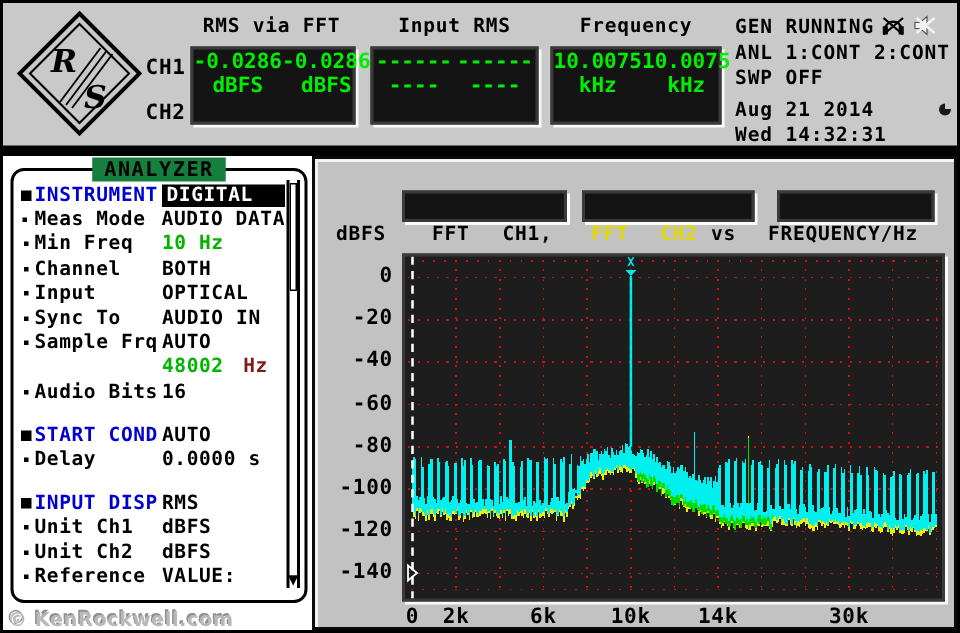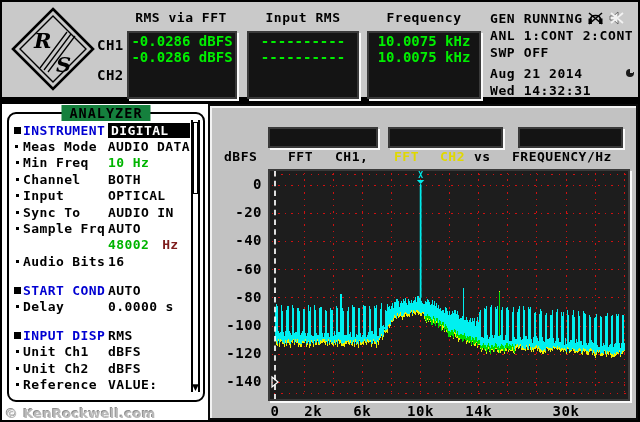--- a/index.html
+++ b/index.html
@@ -4,22 +4,22 @@
 <style>
   html,body{margin:0;padding:0;background:#444;}
   *{box-sizing:border-box;}
   .screen{position:relative;width:640px;height:422px;background:#000;overflow:hidden;
           font-family:"DejaVu Sans Mono",monospace;font-weight:bold;color:#000;}
   
   .top-band{position:absolute;left:2px;top:2px;width:636px;height:95px;background:#c9c9c9;}
   .logo{position:absolute;left:8px;top:4px;}
   .ch-label{position:absolute;left:95px;height:18px;font-size:14px;letter-spacing:.5px;}
   .meter-title{position:absolute;top:8px;height:16px;font-size:13px;letter-spacing:.5px;text-align:center;}
-  .meter-box{position:absolute;top:29px;height:68px;background:#141414;border:2px solid #3a3a3a;
-             box-shadow:2px 2px 0 #fafafa;display:flex;flex-direction:column;justify-content:flex-start;}
+  .meter-box{position:absolute;top:29px;height:52px;background:#141414;border:2px solid #3a3a3a;
+             box-shadow:2px 2px 0 #fafafa;display:flex;flex-direction:row;justify-content:space-between;}
   .meter-val{color:#00ef00;font-size:14px;text-align:center;line-height:16px;letter-spacing:0;}
   .status{position:absolute;left:488px;top:8px;width:148px;font-size:13px;letter-spacing:.6px;}
   .status .srow{height:17px;line-height:17px;white-space:nowrap;position:relative;}
   .status .gap{margin-top:4px;}
   .sicon{display:inline-block;vertical-align:-2px;margin-left:4px;}
   .dot-icon{position:absolute;right:4px;top:4px;width:8px;height:8px;border-radius:50%;
             background:conic-gradient(#c9c9c9 0 80deg,#1a1a1a 80deg 360deg);}
   
   .left-area{position:absolute;left:2px;top:104px;width:206px;height:316px;background:#fff;}
   .fieldset{position:absolute;left:5px;top:8px;width:198px;height:290px;border:2px solid #000;border-radius:9px;}
@@ -299,20 +299,20 @@
         <div class="ylab" style="top: 98.214px;">-20</div>
         <div class="ylab" style="top: 126.428px;">-40</div>
         <div class="ylab" style="top: 154.642px;">-60</div>
         <div class="ylab" style="top: 182.856px;">-80</div>
         <div class="ylab" style="top: 211.07px;">-100</div>
         <div class="ylab" style="top: 239.284px;">-120</div>
         <div class="ylab" style="top: 267.498px;">-140</div>
       </div>
     <div id="xlabels">
         <div class="xlab" style="left: 47px;">0</div>
-        <div class="xlab" style="left: 76.1px; text-align: right;">2k</div>
+        <div class="xlab" style="left: 76.1px;">2k</div>
         <div class="xlab" style="left: 134.3px;">6k</div>
         <div class="xlab" style="left: 192.5px;">10k</div>
         <div class="xlab" style="left: 250.7px;">14k</div>
         <div class="xlab" style="left: 338px;">30k</div>
       </div>
   </div>
 </div>
 
 </body></html>

